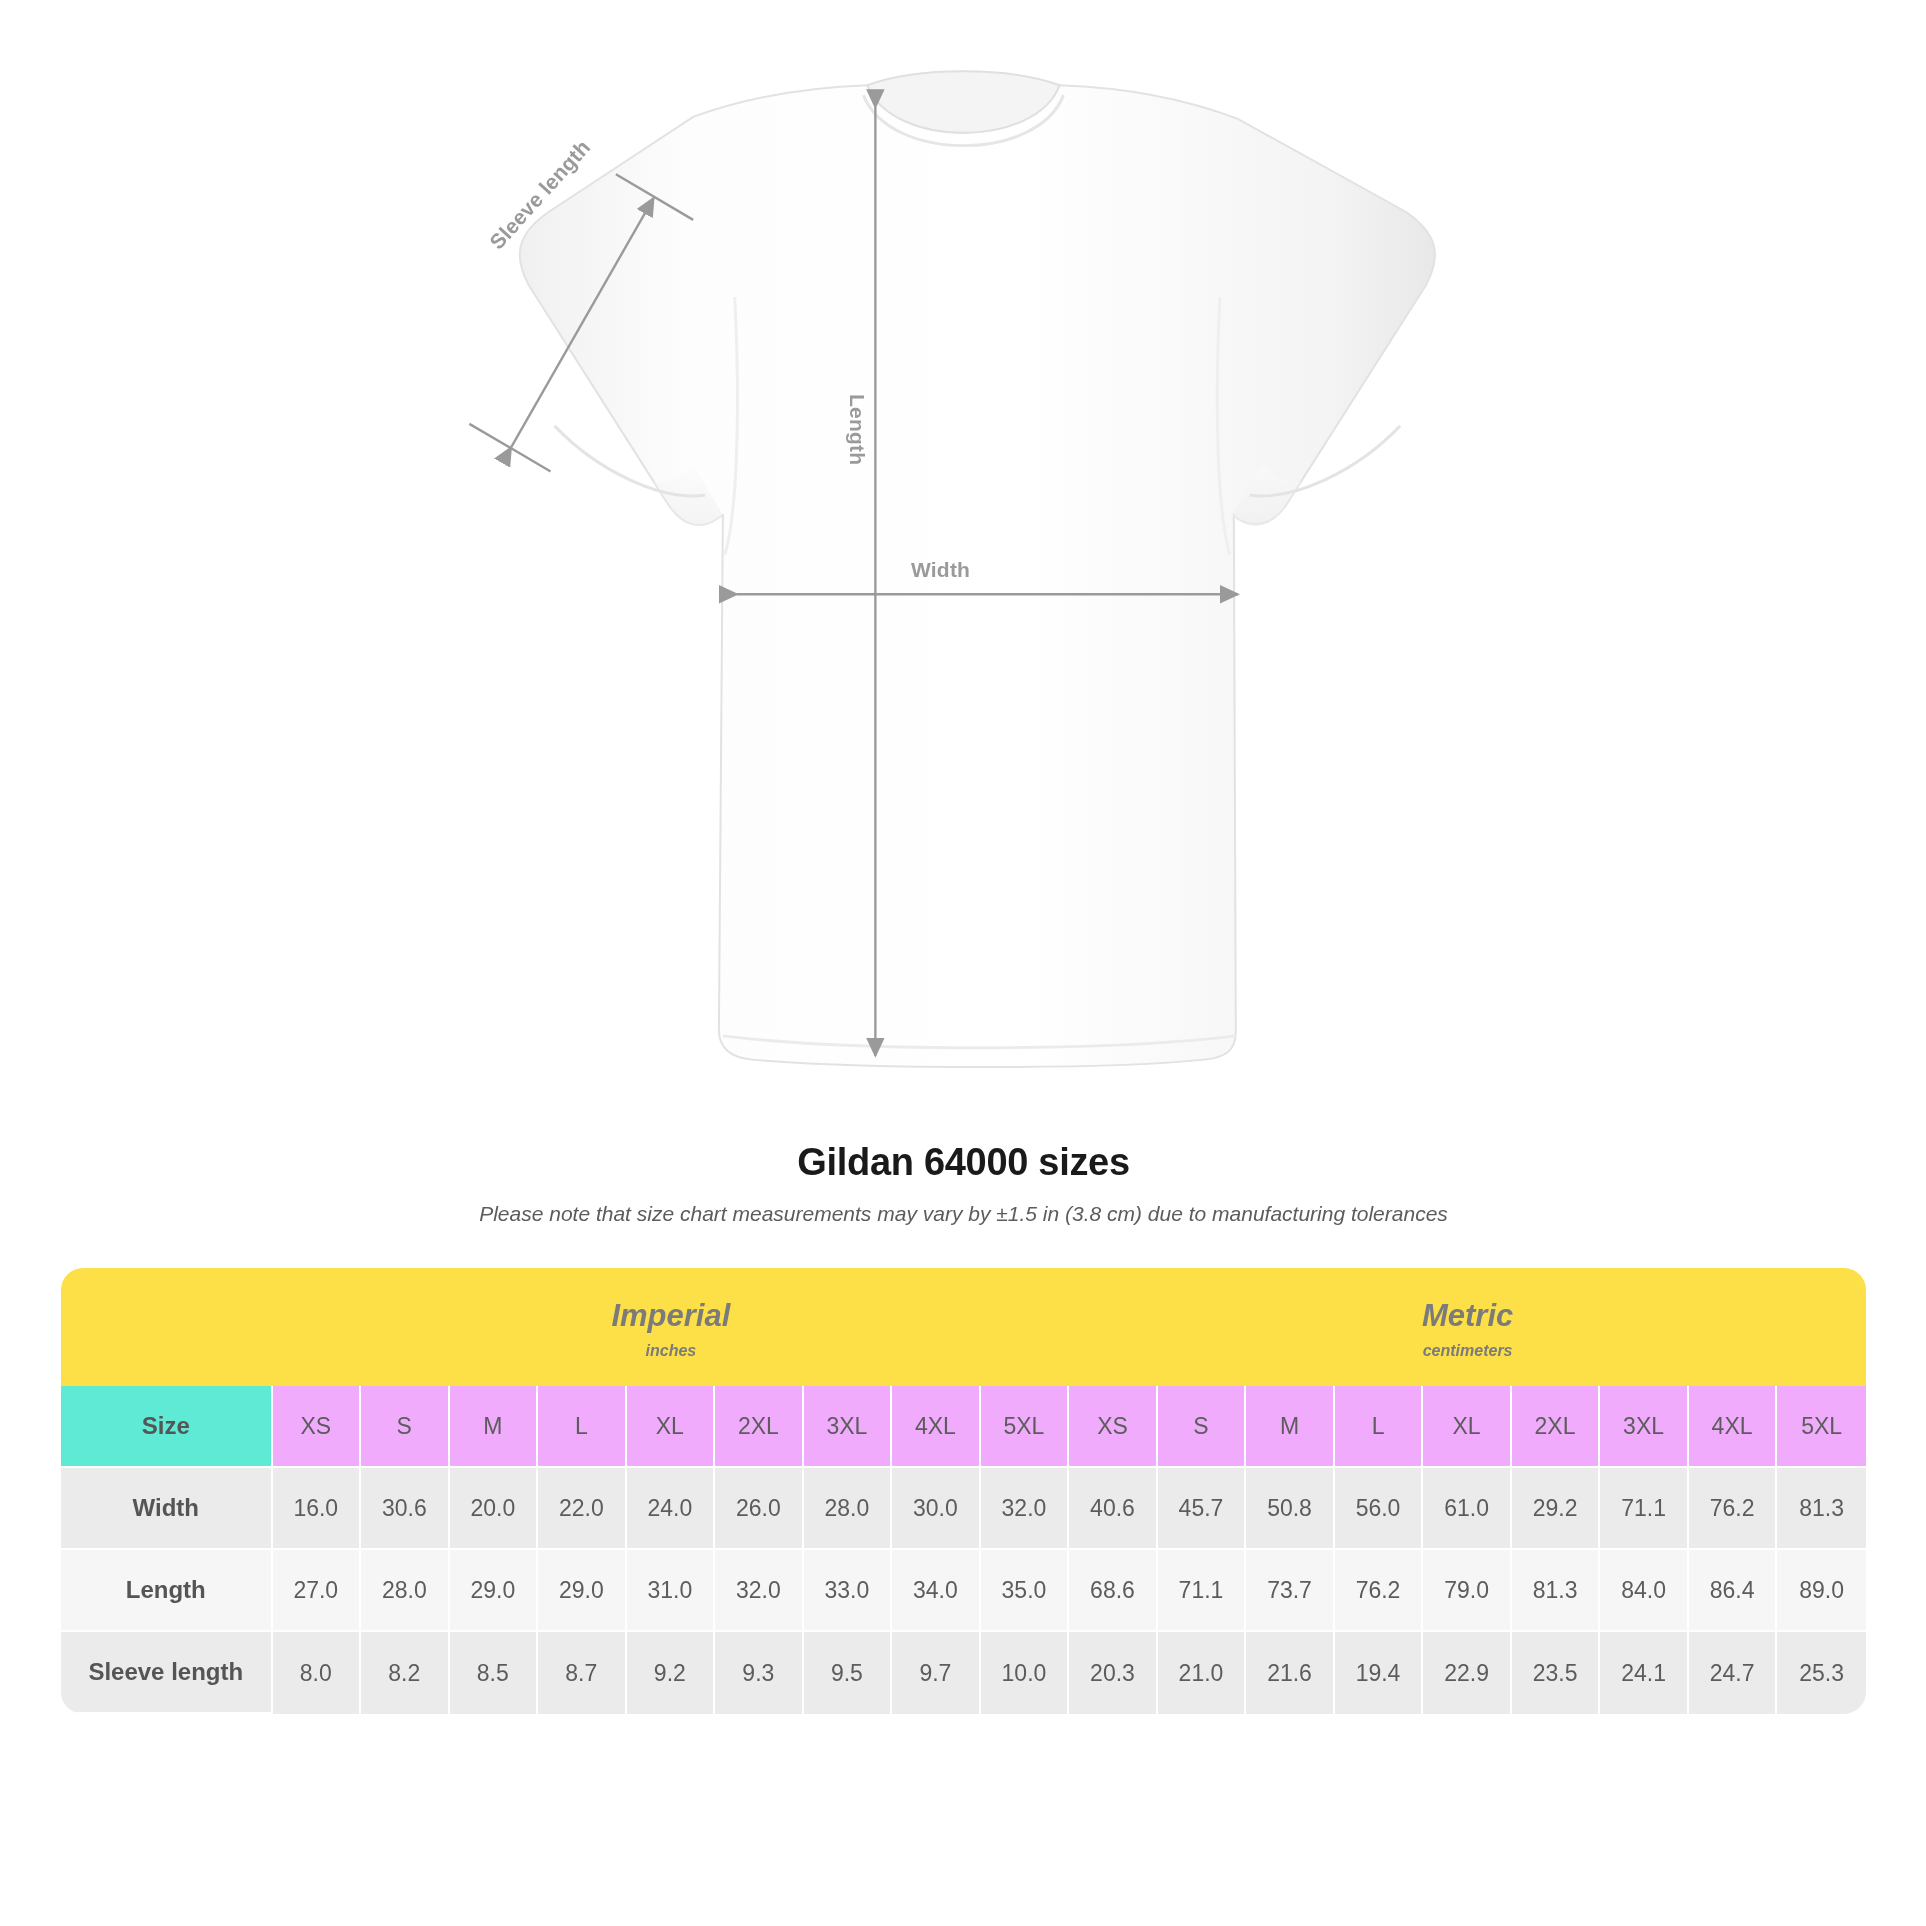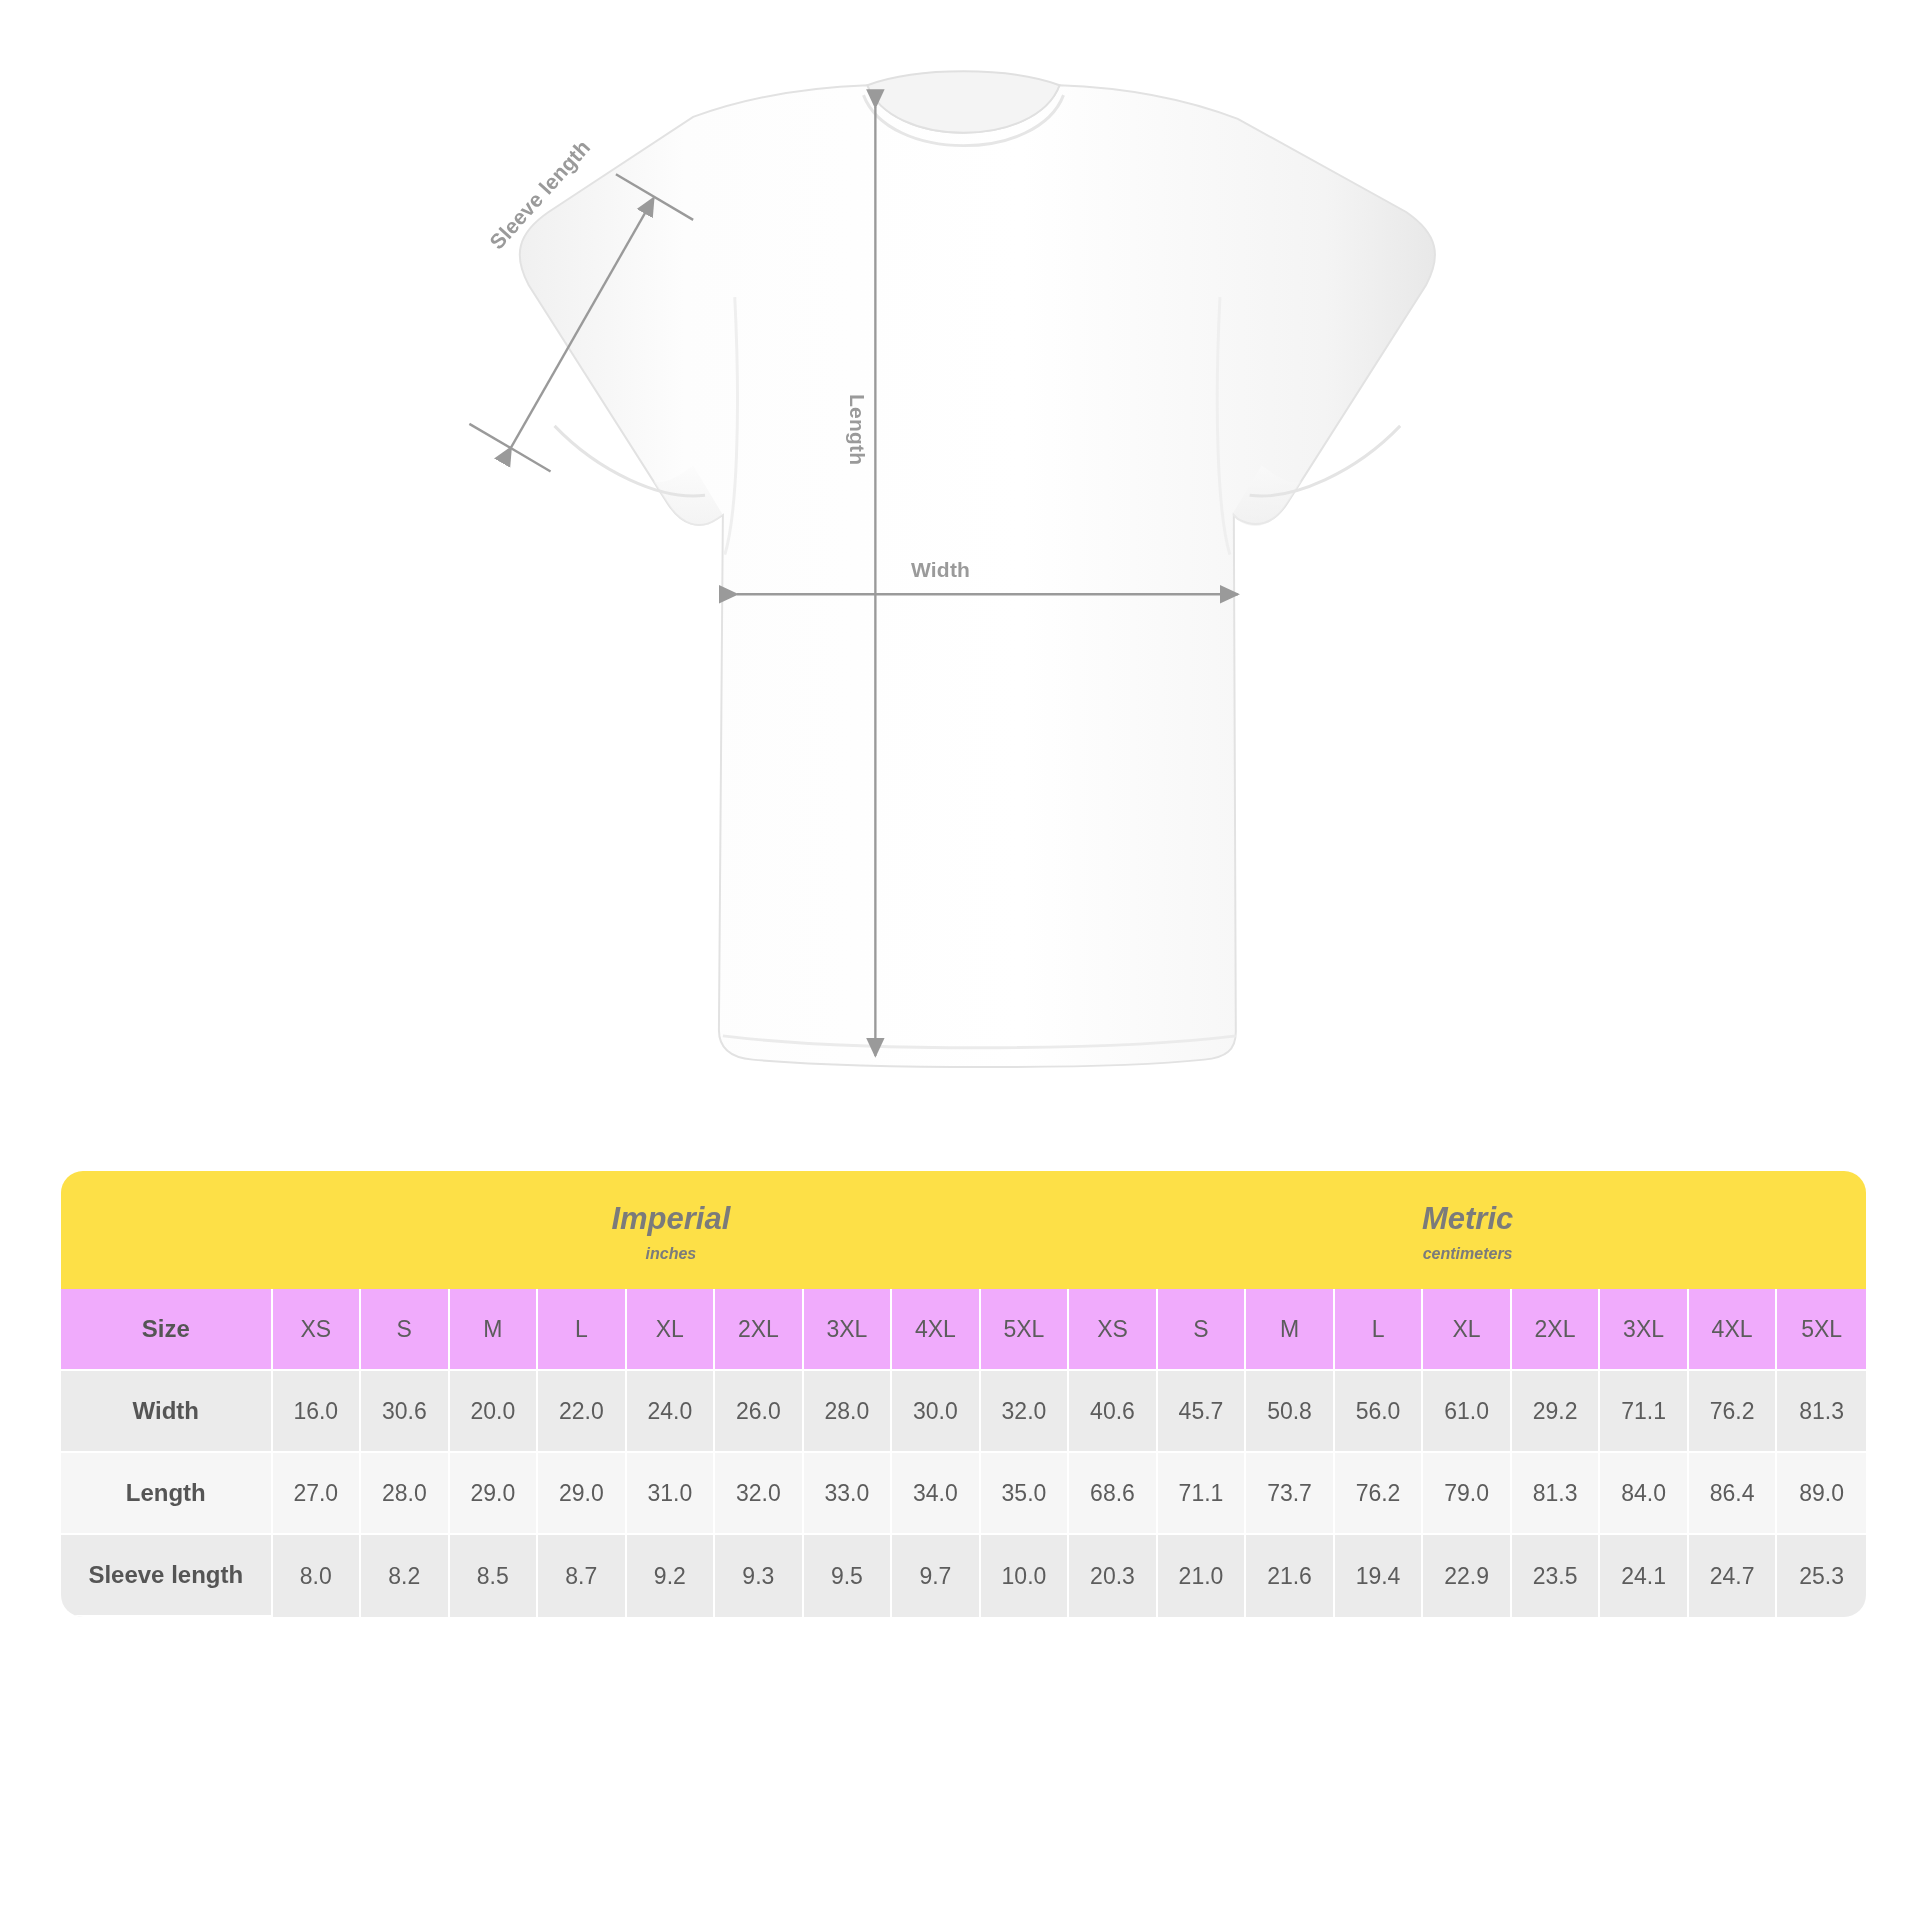--- a/index.html
+++ b/index.html
@@ -124,21 +124,21 @@
   }
   table.size-table th.row-head {
     font-weight: bold;
     font-size: 24px;
     color: #555555;
     text-align: center;
     padding: 26px 6px;
     border-right: 2px solid #ffffff;
     border-bottom: 2px solid #ffffff;
   }
-  tr.r-head th.row-head { background: #f0abfc; }
+  tr.r-head th.row-head { background: #5eead4; }
   tr.r-odd th.row-head, tr.r-odd td { background: #ebebeb; }
   tr.r-even th.row-head, tr.r-even td { background: #f6f6f6; }
   .col-label { width: 184px; }
   .col-data { width: 77px; }
   tr.last-row th, tr.last-row td { border-bottom: none; }
   table.size-table tr td:last-child,
   table.size-table tr th:last-child { border-right: none; }
 </style>
 </head>
 <body>
@@ -204,20 +204,24 @@
       <line x1="516" y1="452" x2="660" y2="200" stroke="#9a9a9a" stroke-width="2.4" marker-start="url(#arrHead)" marker-end="url(#arrHead)"></line>
       <line x1="474" y1="428" x2="556" y2="476" stroke="#9a9a9a" stroke-width="2.4"></line>
       <line x1="622" y1="176" x2="700" y2="222" stroke="#9a9a9a" stroke-width="2.4"></line>
     </svg>
 
     <div class="dim-label width-label">Width</div>
     <div class="dim-label length-label">Length</div>
     <div class="dim-label sleeve-label">Sleeve length</div>
   </div>
 
+  <div class="heading-block">
+    <div class="chart-title">Gildan 64000 sizes</div>
+    <div class="chart-note">Please note that size chart measurements may vary by ±1.5 in (3.8 cm) due to manufacturing tolerances</div>
+  </div>
 
   <div class="table-wrap">
     <table class="size-table">
       <colgroup>
         <col class="col-label">
         <col class="col-data">
           <col class="col-data">
           <col class="col-data">
           <col class="col-data">
           <col class="col-data">

